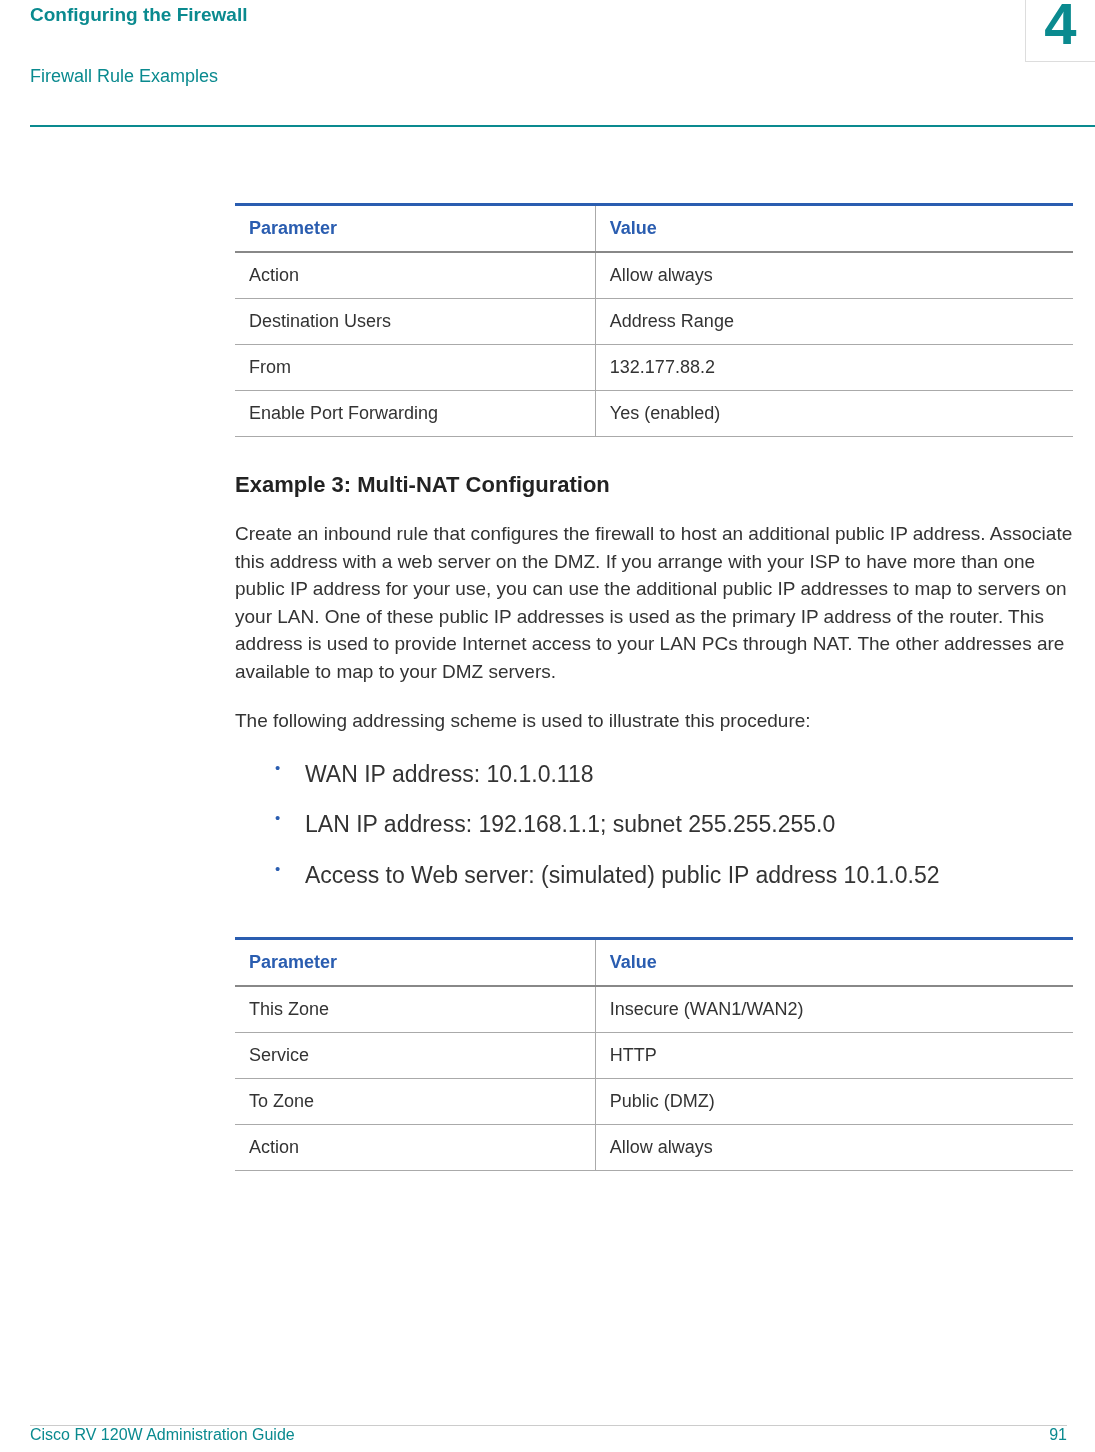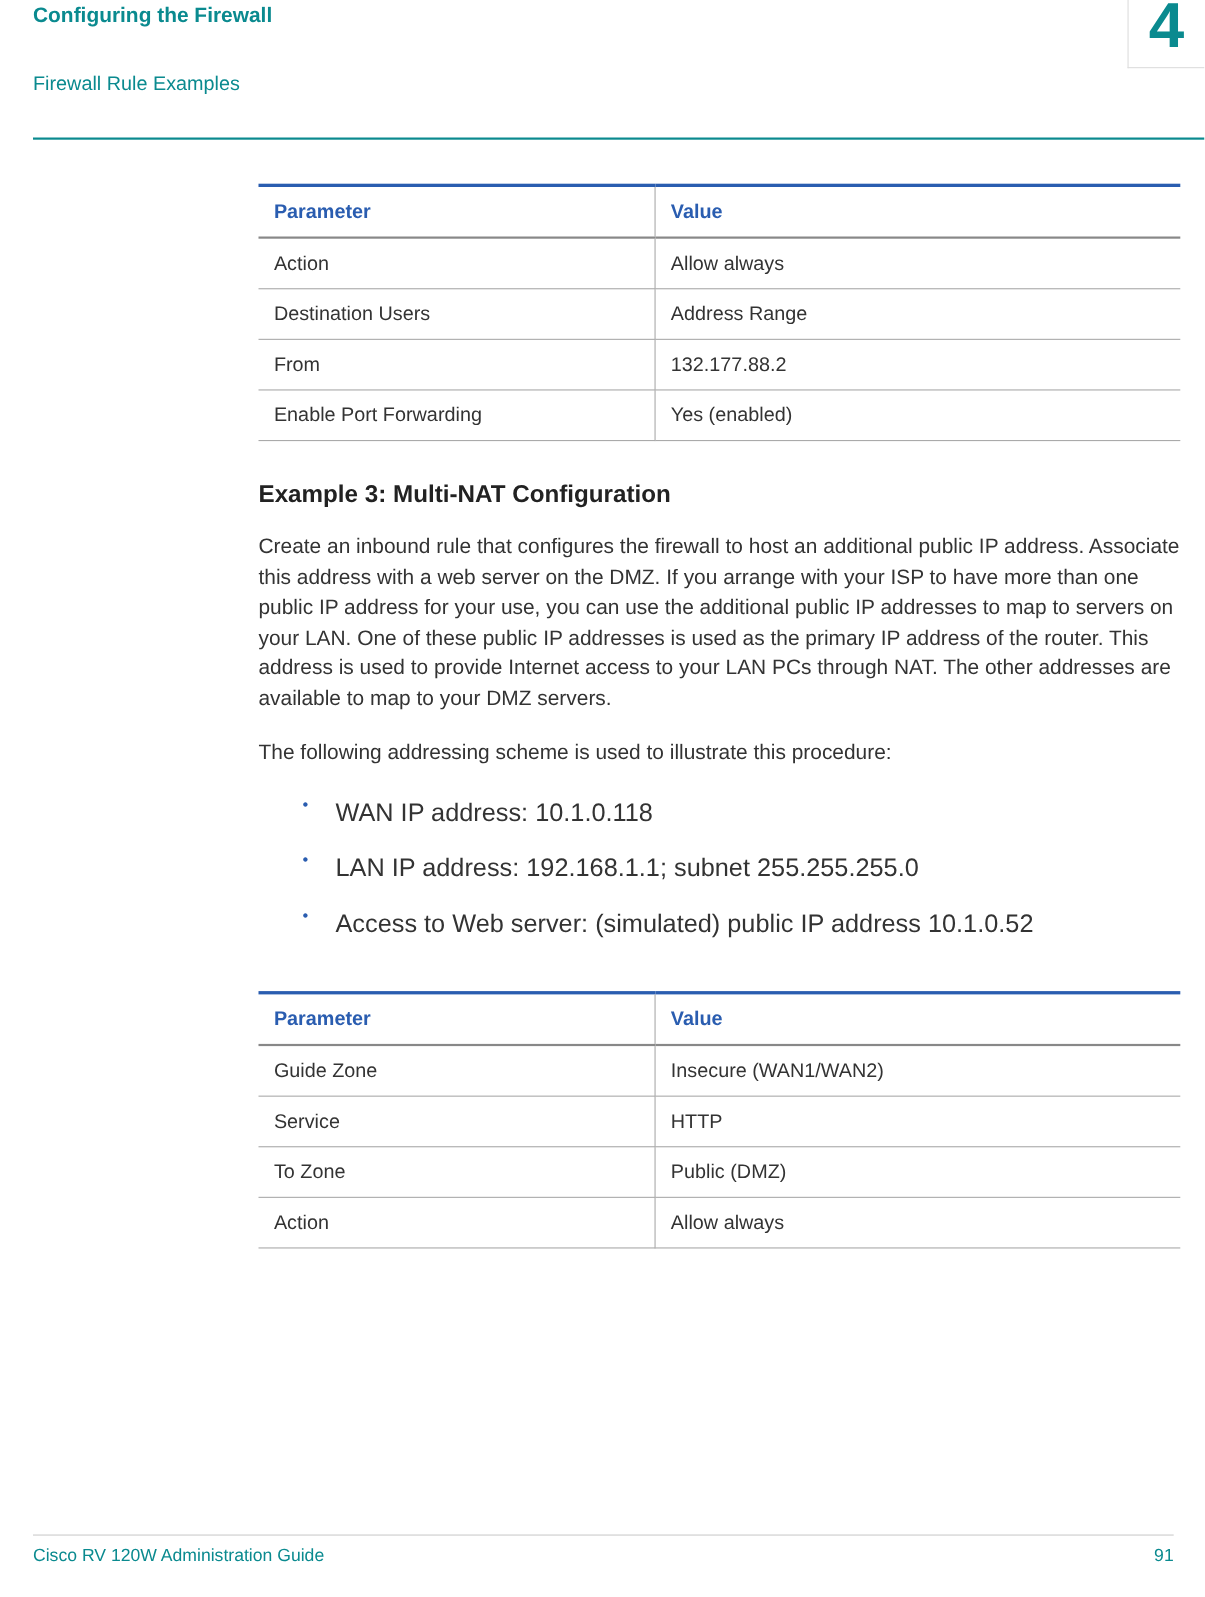--- a/index.html
+++ b/index.html
@@ -52,20 +52,21 @@
     }
     .divider-line {
       border: none;
       border-top: 2px solid #0a8a8f;
       margin-top: 38px;
       margin-left: 30px;
       margin-right: 0;
     }
     .content {
       padding: 40px 22px 0 235px;
+      margin-top: 36px;
     }
     table.param-table {
       width: 100%;
       border-collapse: collapse;
       margin-bottom: 35px;
     }
     table.param-table th {
       text-align: left;
       color: #2a5db0;
       font-weight: bold;
@@ -114,30 +115,29 @@
     ul.bullet-list li::before {
       content: "•";
       position: absolute;
       left: 0;
       top: 0;
       color: #2a5db0;
       font-size: 15px;
     }
     .footer {
       position: absolute;
-      bottom: 28px;
+      bottom: 8px;
       left: 30px;
       right: 28px;
       display: flex;
       justify-content: space-between;
       align-items: flex-start;
       color: #0a8a8f;
       font-size: 16px;
       border-top: 1px solid #ccc;
-      padding-top: 10px;
     }
     .second-table {
       margin-top: 45px;
     }
   </style>
 </head>
 <body>
 
 <div class="header">
   <div class="header-title">Configuring the Firewall</div>
@@ -188,21 +188,21 @@
 
   <table class="param-table second-table">
     <thead>
       <tr>
         <th>Parameter</th>
         <th>Value</th>
       </tr>
     </thead>
     <tbody>
       <tr>
-          <td>Guide Zone</td>
+          <td>This Zone</td>
           <td>Insecure (WAN1/WAN2)</td>
         </tr>
       <tr>
           <td>Service</td>
           <td>HTTP</td>
         </tr>
       <tr>
           <td>To Zone</td>
           <td>Public (DMZ)</td>
         </tr>

